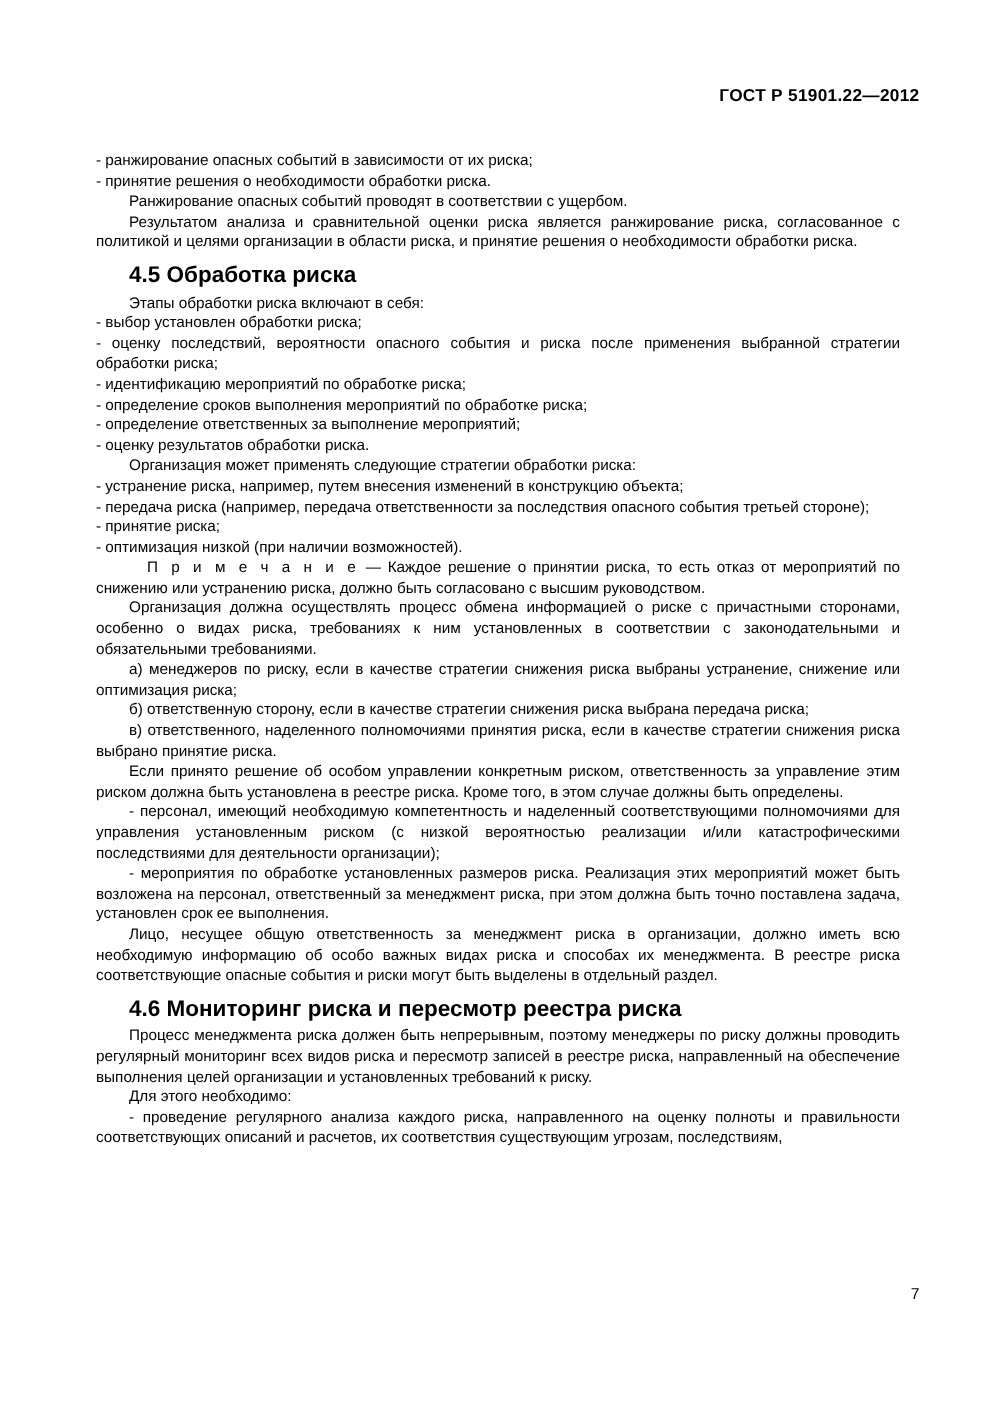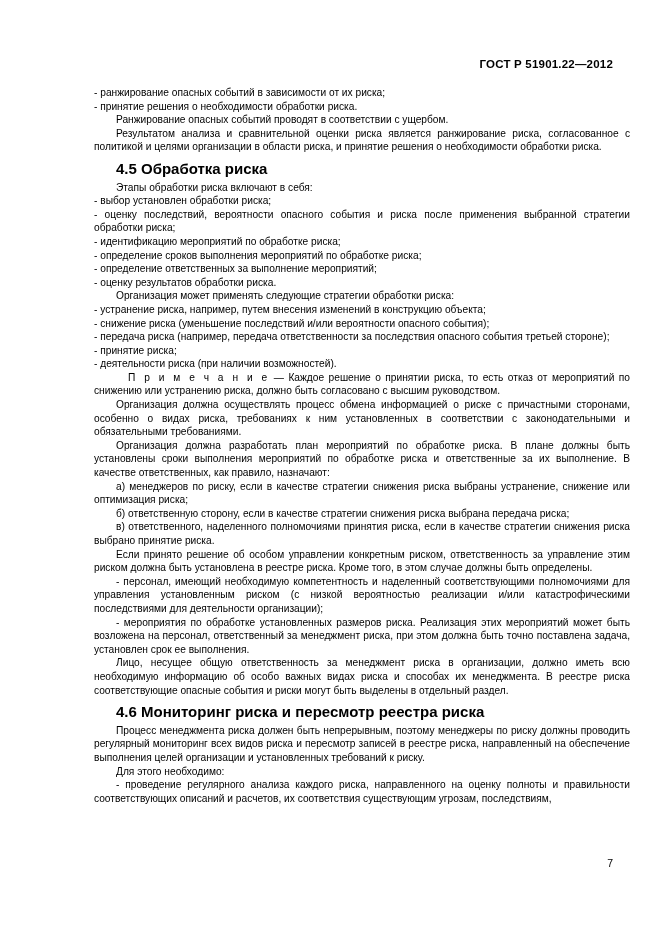--- a/index.html
+++ b/index.html
@@ -28,26 +28,25 @@
     top: 58px;
     right: 48px;
     font-size: 11.5px;
     font-weight: bold;
     letter-spacing: 0.2px;
     white-space: nowrap;
   }
   .content {
     position: absolute;
     left: 64px;
-    top: 86px;
+    top: 101px;
     width: 536px;
     font-size: 10.2px;
     line-height: 13.6px;
     text-align: justify;
-    margin-left: 30px;
   }
   .content p {
     margin: 0;
     text-align: justify;
     text-justify: inter-word;
     hyphens: manual;
   }
   .dash-line {
     margin: 0;
     text-align: left;
@@ -93,27 +92,25 @@
       <p class="section-title">4.5 Обработка риска</p>
       <p class="indent">Этапы обработки риска включают в себя:</p>
       <p class="dash-line">- выбор установлен обработки риска;</p>
       <p class="">- оценку последствий, вероятности опасного события и риска после применения выбранной стратегии обработки риска;</p>
       <p class="dash-line">- идентификацию мероприятий по обработке риска;</p>
       <p class="dash-line">- определение сроков выполнения мероприятий по обработке риска;</p>
       <p class="dash-line">- определение ответственных за выполнение мероприятий;</p>
       <p class="dash-line">- оценку результатов обработки риска.</p>
       <p class="indent">Организация может применять следующие стратегии обработки риска:</p>
       <p class="">- устранение риска, например, путем внесения изменений в конструкцию объекта;</p>
-      <p class="">- снижение риска (уменьшение последствий и/или вероятности опасного события);</p>
       <p class="">- передача риска (например, передача ответственности за последствия опасного события третьей стороне);</p>
       <p class="dash-line">- принятие риска;</p>
-      <p class="dash-line">- деятельности риска (при наличии возможностей).</p>
+      <p class="dash-line">- оптимизация низкой (при наличии возможностей).</p>
       <p class="note"><span class="sp">П р и м е ч а н и е</span><span> — Каждое решение о принятии риска, то есть отказ от мероприятий по снижению или устранению риска, должно быть согласовано с высшим руководством.</span></p>
       <p class="indent">Организация должна осуществлять процесс обмена информацией о риске с причастными сторонами, особенно о видах риска, требованиях к ним установленных в соответствии с законодательными и обязательными требованиями.</p>
-      <p class="indent">Организация должна разработать план мероприятий по обработке риска. В плане должны быть установлены сроки выполнения мероприятий по обработке риска и ответственные за их выполнение. В качестве ответственных, как правило, назначают:</p>
       <p class="indent">а) менеджеров по риску, если в качестве стратегии снижения риска выбраны устранение, снижение или оптимизация риска;</p>
       <p class="indent">б) ответственную сторону, если в качестве стратегии снижения риска выбрана передача риска;</p>
       <p class="indent">в) ответственного, наделенного полномочиями принятия риска, если в качестве стратегии снижения риска выбрано принятие риска.</p>
       <p class="indent">Если принято решение об особом управлении конкретным риском, ответственность за управление этим риском должна быть установлена в реестре риска. Кроме того, в этом случае должны быть определены.</p>
       <p class="indent">- персонал, имеющий необходимую компетентность и наделенный соответствующими полномочиями для управления установленным риском (с низкой вероятностью реализации и/или катастрофическими последствиями для деятельности организации);</p>
       <p class="indent">- мероприятия по обработке установленных размеров риска. Реализация этих мероприятий может быть возложена на персонал, ответственный за менеджмент риска, при этом должна быть точно поставлена задача, установлен срок ее выполнения.</p>
       <p class="indent">Лицо, несущее общую ответственность за менеджмент риска в организации, должно иметь всю необходимую информацию об особо важных видах риска и способах их менеджмента. В реестре риска соответствующие опасные события и риски могут быть выделены в отдельный раздел.</p>
       <p class="section-title">4.6 Мониторинг риска и пересмотр реестра риска</p>
       <p class="indent">Процесс менеджмента риска должен быть непрерывным, поэтому менеджеры по риску должны проводить регулярный мониторинг всех видов риска и пересмотр записей в реестре риска, направленный на обеспечение выполнения целей организации и установленных требований к риску.</p>
       <p class="indent">Для этого необходимо:</p>

